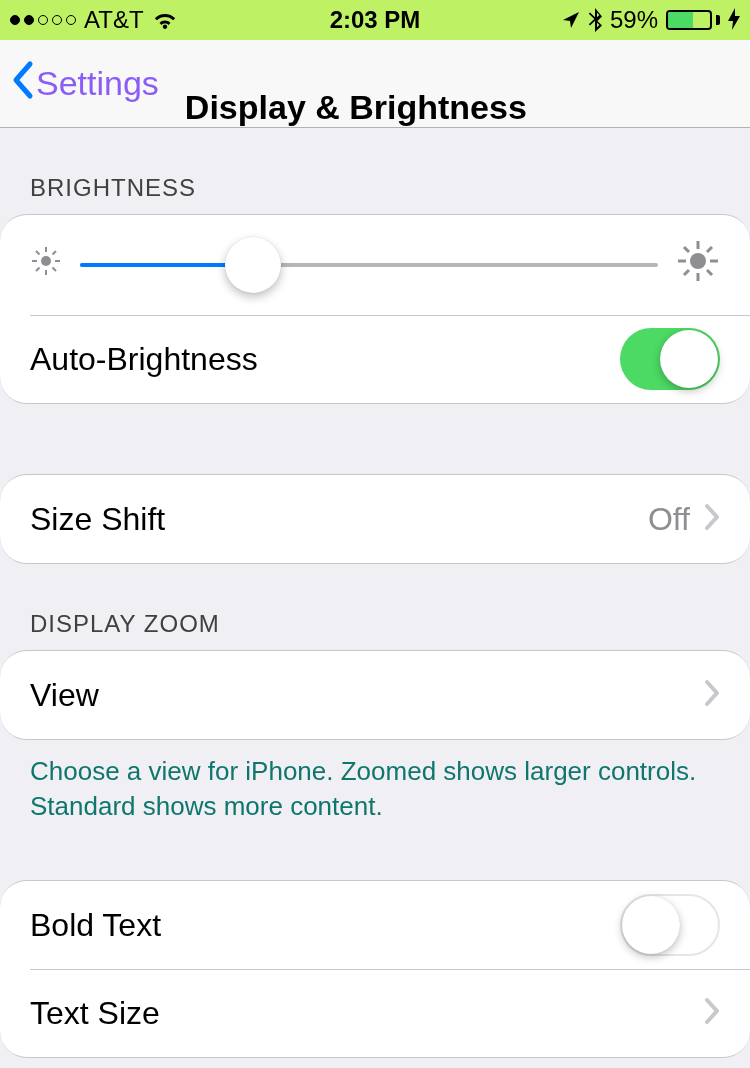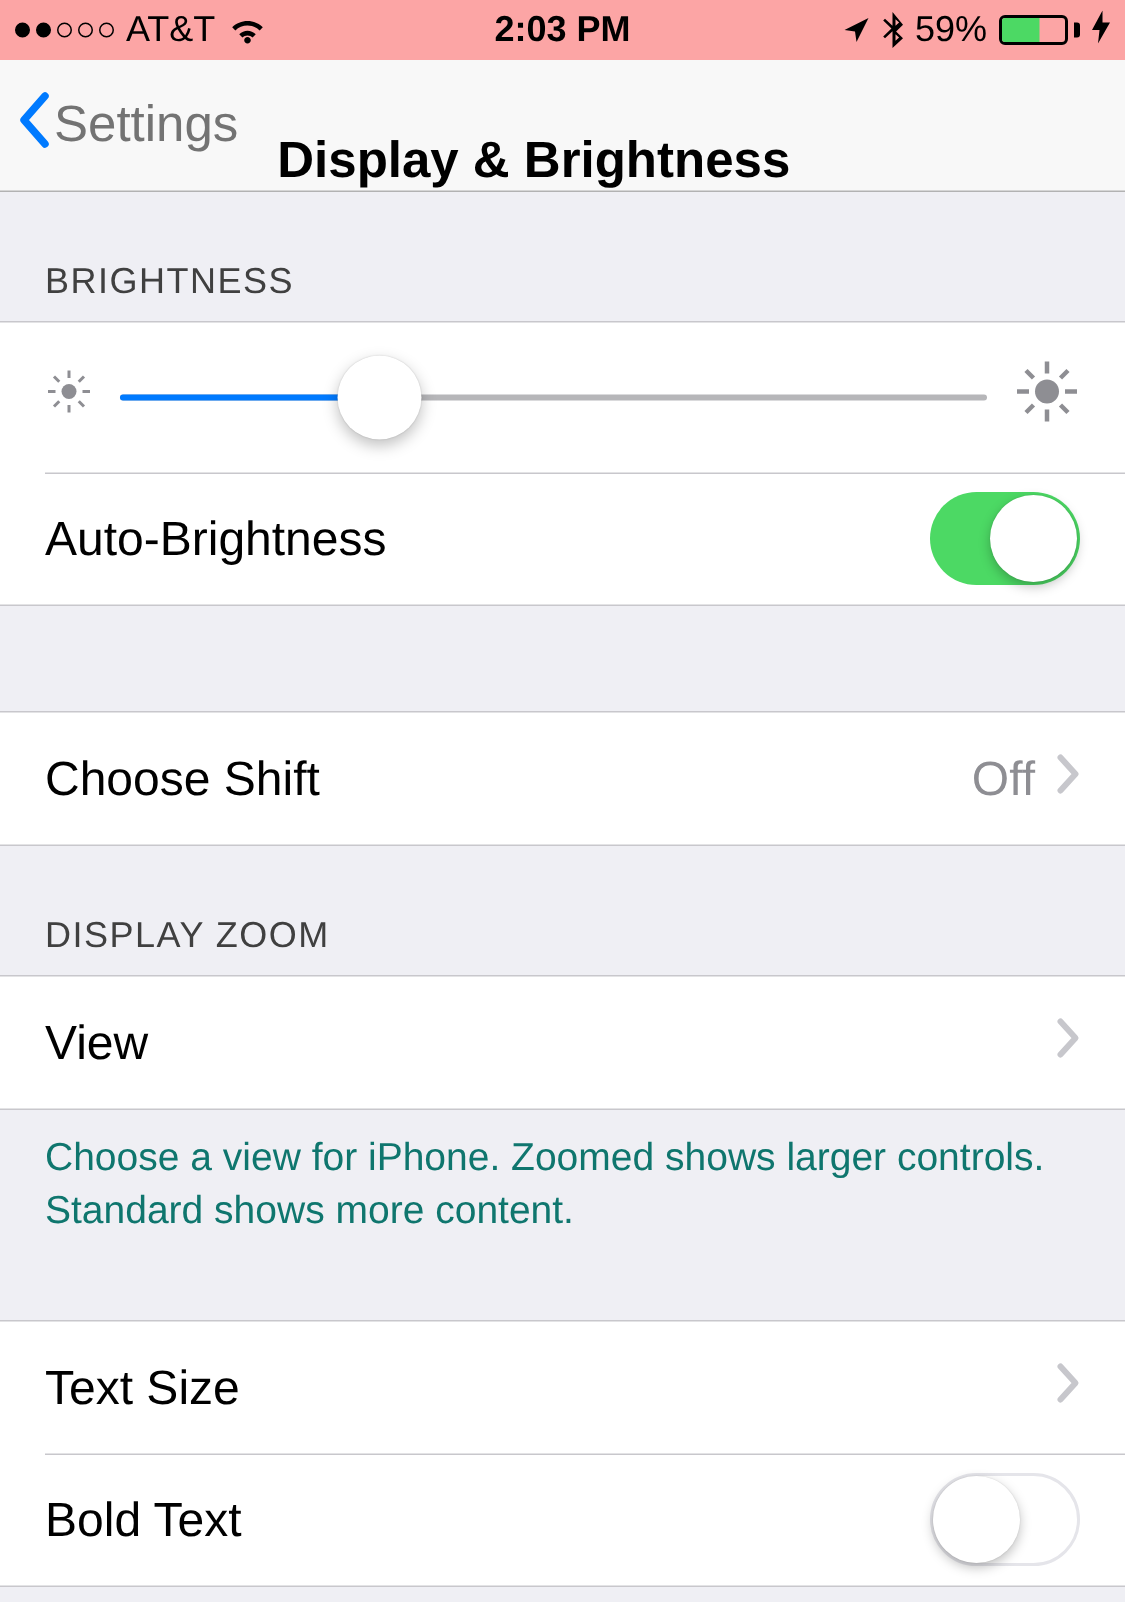--- a/index.html
+++ b/index.html
@@ -9,21 +9,21 @@
     font-family: -apple-system, "Helvetica Neue", Helvetica, Arial, sans-serif;
     background:#efeff4;
     color:#000;
     overflow:hidden;
     position:relative;
   }
 
   
   .status-bar{
     height:40px;
-    background:#fca5a5;
+    background:#bef264;
     display:flex;
     align-items:center;
     justify-content:space-between;
     padding:0 10px;
     font-size:24px;
     font-weight:500;
   }
   .status-left,.status-right{display:flex;align-items:center;gap:8px;}
   .status-center{position:absolute;left:0;right:0;text-align:center;font-size:24px;font-weight:600;pointer-events:none;}
   .signal-dots{display:flex;gap:4px;align-items:center;}
@@ -40,42 +40,42 @@
   .nav-bar{
     height:88px;
     background:#f8f8f8;
     border-bottom:1px solid #b2b2b2;
     position:relative;
     display:flex;
     align-items:center;
   }
   .nav-back{
     display:flex;align-items:center;gap:2px;
-    color:#737373;font-size:34px;padding-left:10px;
+    color:#8b5cf6;font-size:34px;padding-left:10px;
   }
   .nav-back-chevron{font-size:44px;line-height:1;font-weight:300;}
   .nav-title{
     position:absolute;left:0;right:0;text-align:center;
     font-size:34px;font-weight:600;pointer-events:none;
     padding-left:110px;
     margin-top:48px;
   }
   .nav-title-inner{display:inline-block;}
 
   
   .nav-bar{justify-content:flex-start;}
   .nav-title{position:static;text-align:left;padding-left:26px;pointer-events:auto;}
 
   
   .content{padding-top:0;}
   .group-header{
     color:#404040;font-size:24px;letter-spacing:1px;
     padding:46px 30px 12px 30px;
   }
-  .group{background:#fff;border-top:1px solid #c8c7cc;border-bottom:1px solid #c8c7cc;}
+  .group{background:#fff;border-top:1px solid #c8c7cc;border-bottom:1px solid #c8c7cc;border-radius:27px;}
   .row{
     min-height:88px;display:flex;align-items:center;
     padding:0 30px;position:relative;font-size:32px;
   }
   .row + .row::before{
     content:"";position:absolute;left:30px;right:0;top:0;height:1px;background:#c8c7cc;
   }
   .row-label{flex:1;}
   .row-value{color:#8e8e93;font-size:32px;margin-right:14px;}
   .chevron{color:#c7c7cc;font-size:34px;font-weight:300;}
@@ -228,21 +228,21 @@
         <div class="knob"></div>
       </div>
     </div>
 
   </div>
 
   <div class="gap-medium"></div>
 
   <div class="group">
     <div class="row">
-      <span class="row-label">Choose Shift</span>
+      <span class="row-label">Size Shift</span>
       <span class="row-value">Off</span>
       <span class="chevron">
         <svg width="16" height="28" viewBox="0 0 16 28">
             <polyline points="3,3 13,14 3,25" fill="none" stroke="#c7c7cc" stroke-width="4" stroke-linecap="round" stroke-linejoin="round"></polyline>
           </svg>
       </span>
     </div>
   </div>
 
   <div class="group-header">DISPLAY ZOOM</div>
@@ -255,28 +255,28 @@
           </svg>
       </span>
     </div>
   </div>
   <div class="group-footer">Choose a view for iPhone. Zoomed shows larger controls. Standard shows more content.</div>
 
   <div class="gap-small"></div>
 
   <div class="group">
     <div class="row">
+      <span class="row-label">Bold Text</span>
+      <div class="switch off" id="switch-bold">
+        <div class="knob"></div>
+      </div>
+    </div>
+    <div class="row">
       <span class="row-label">Text Size</span>
       <span class="chevron">
         <svg width="16" height="28" viewBox="0 0 16 28">
             <polyline points="3,3 13,14 3,25" fill="none" stroke="#c7c7cc" stroke-width="4" stroke-linecap="round" stroke-linejoin="round"></polyline>
           </svg>
       </span>
     </div>
-    <div class="row">
-      <span class="row-label">Bold Text</span>
-      <div class="switch off" id="switch-bold">
-        <div class="knob"></div>
-      </div>
-    </div>
   </div>
 
 </div>
 
 </body></html>

